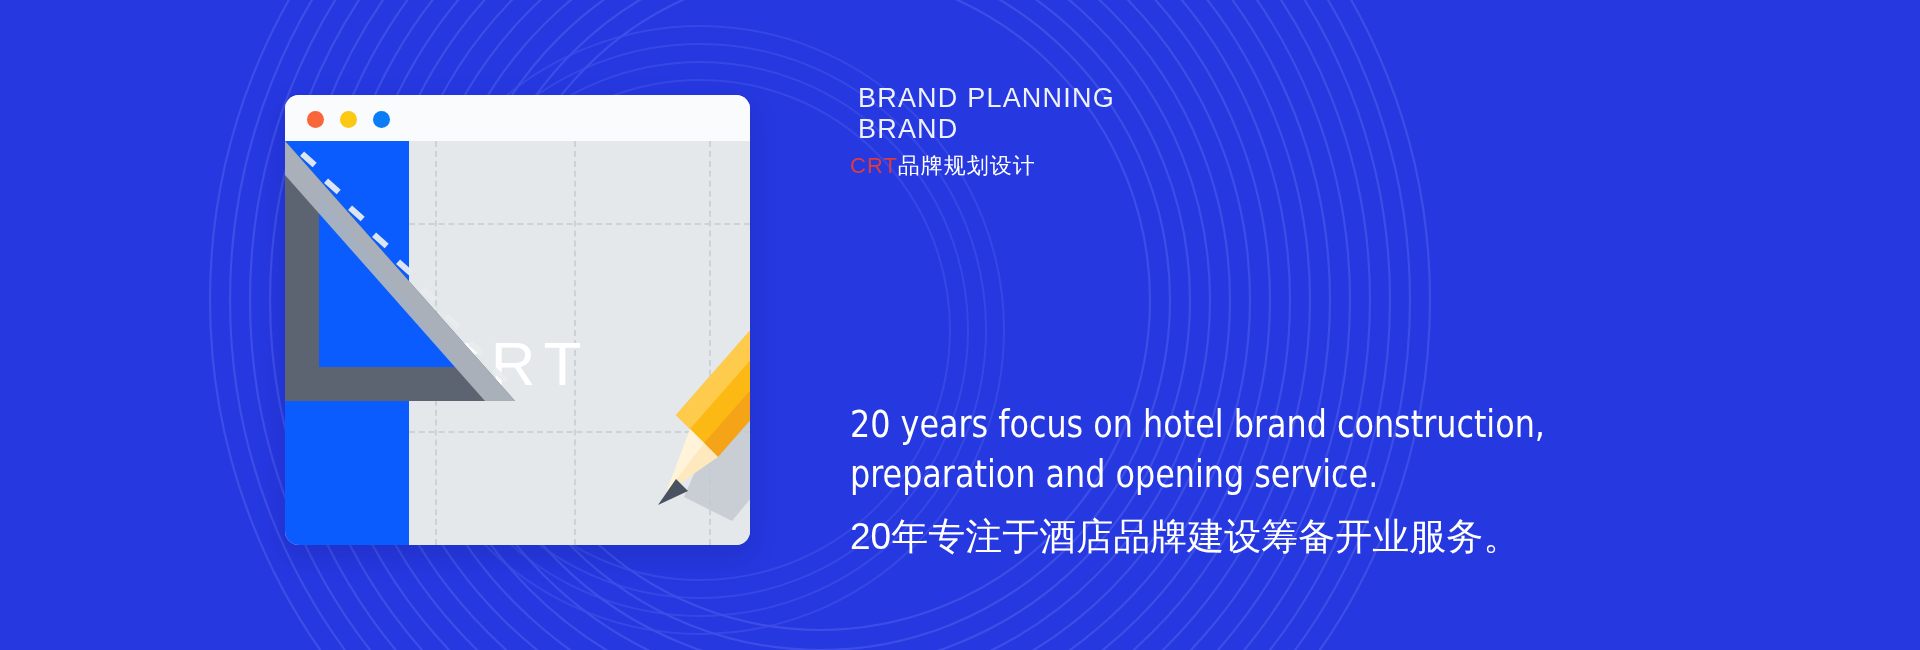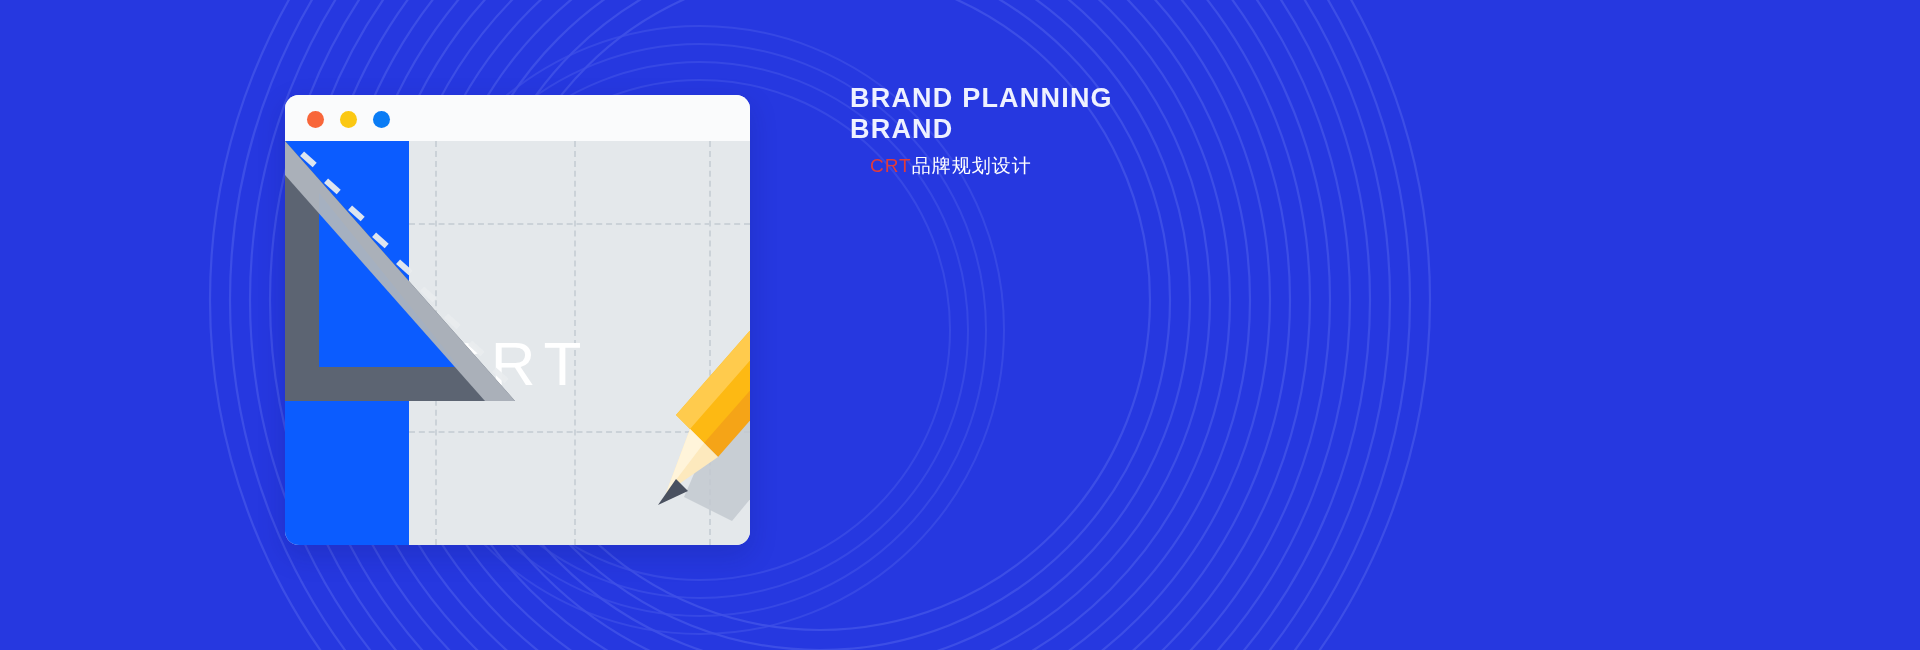--- a/index.html
+++ b/index.html
@@ -118,31 +118,31 @@
     position: absolute;
     left: 850px;
     top: 83px;
     width: 560px;
   }
   .eyebrow-line {
     font-size: 27px;
     line-height: 31px;
     letter-spacing: 1.2px;
     color: #eef1ff;
-    font-weight: 700;
-    white-space: nowrap;
+    font-weight: 400;
+    white-space: nowrap;
+    margin-left: 8px;
   }
   .eyebrow-cn {
     margin-top: 9px;
-    font-size: 19px;
+    font-size: 22px;
     line-height: 24px;
     letter-spacing: 1px;
     color: #ffffff;
     white-space: nowrap;
-    margin-left: 20px;
   }
   .eyebrow-cn .brand-red { color: #e03b3b; letter-spacing: 1px; }
 
   .tagline {
     position: absolute;
     left: 850px;
     top: 400px;
     width: 860px;
   }
   .tagline-en {
@@ -259,14 +259,19 @@
 
     </div>
   </div>
 
   <div class="eyebrow">
     <div class="eyebrow-line">BRAND PLANNING</div>
     <div class="eyebrow-line">BRAND</div>
     <div class="eyebrow-cn"><span class="brand-red">CRT</span><span>品牌规划设计</span></div>
   </div>
 
+  <div class="tagline">
+    <div class="tagline-en">20 years focus on hotel brand construction,</div>
+    <div class="tagline-en">preparation and opening service.</div>
+    <div class="tagline-cn">20年专注于酒店品牌建设筹备开业服务。</div>
+  </div>
 
 </div>
 
 </body></html>

